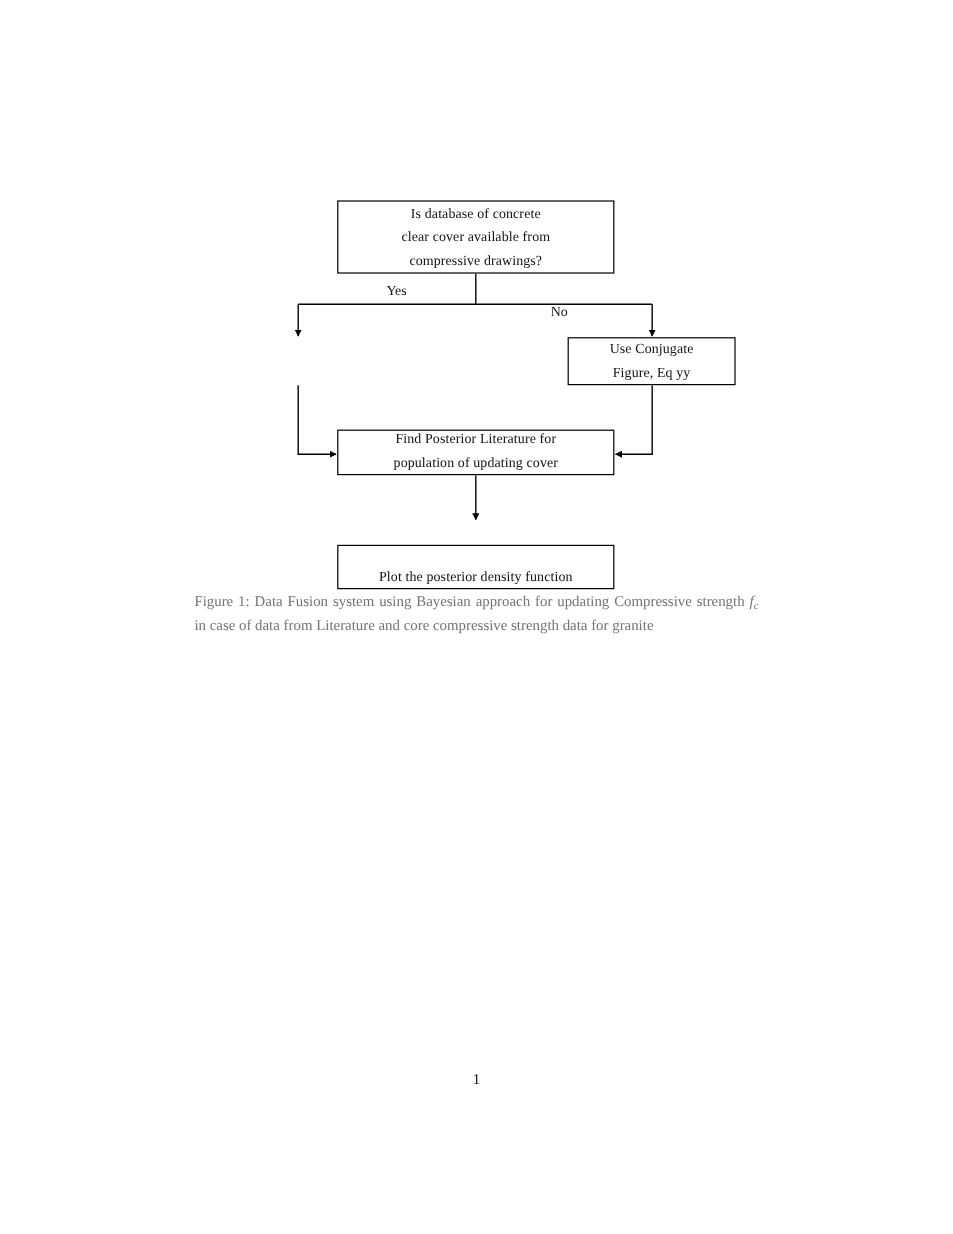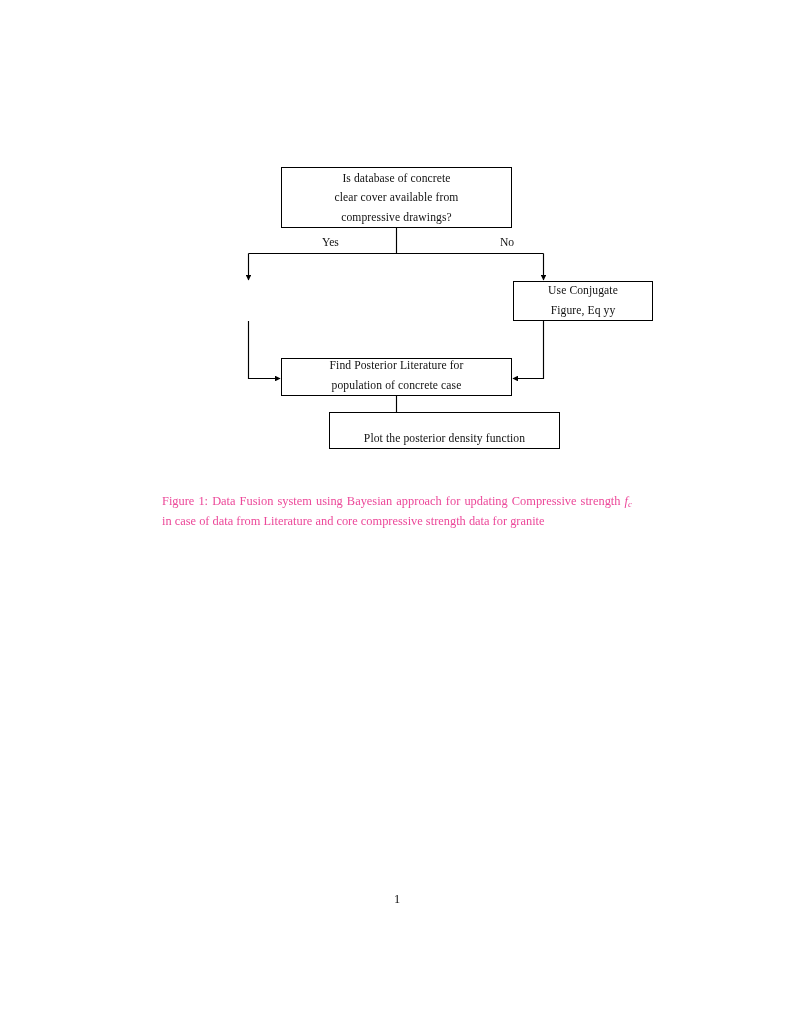--- a/index.html
+++ b/index.html
@@ -55,61 +55,61 @@
   #node-question {
     left: 281px;  top: 167px;
     width: 231px; height: 61px;
   }
   #node-jeffreys {
     left: 179px;  top: 281px;
     width: 139px; height: 40px;
   }
   #node-conjugate {
     left: 473px;  top: 281px;
-    width: 140px; height: 40px; margin-left: 40px;
+    width: 140px; height: 40px;
   }
   #node-posterior {
     left: 281px;  top: 358px;
     width: 231px; height: 38px;
   }
   #node-plot {
-    left: 281px;  top: 412px;
-    width: 231px; height: 37px; margin-left: 48px;
+    left: 281px;  top: 454px;
+    width: 231px; height: 37px;
   }
 
   
   .branch-label {
     position: absolute;
     font-size: 11.6px;
     line-height: 1;
     color: #111111;
     white-space: nowrap;
   }
   #label-yes { left: 307px; top: 237px; margin-left: 15px; }
-  #label-no  { left: 459px; top: 237px; margin-left: 41px; }
+  #label-no  { left: 459px; top: 254px; }
 
   
   #connectors {
     position: absolute;
     left: 0; top: 0;
     width: 794px;
     height: 490px;
     pointer-events: none;
   }
 
   
   #caption {
     position: absolute;
     left: 162px;
     top: 492px;
     width: 470px;
     font-size: 12.4px;
     line-height: 1.52;
     text-align: justify;
-    color: #ec4899;
+    color: #737373;
   }
   #caption .fc {
     font-style: italic;
     white-space: nowrap;
   }
   #caption .fc sub {
     font-style: italic;
     font-size: 0.72em;
     vertical-align: -0.25em;
   }
@@ -166,21 +166,21 @@
     <div class="branch-label" id="label-no">No</div>
 
 
     <div class="node" id="node-conjugate">
       <span class="line">Use Conjugate</span>
       <span class="line">Figure, Eq yy</span>
     </div>
 
     <div class="node" id="node-posterior">
       <span class="line">Find Posterior Literature for</span>
-      <span class="line">population of concrete case</span>
+      <span class="line">population of updating cover</span>
     </div>
 
     <div class="node" id="node-plot">
       <span class="line">Plot the posterior density function</span>
     </div>
   </div>
 
   <div id="caption"><span>Figure 1:</span><span> Data Fusion system using Bayesian approach for updating Compressive strength </span><span class="fc"><span>f</span><sub>c</sub></span><span> in case of data from Literature and core compressive strength data for granite</span></div>
 
   <div id="page-number">1</div>

